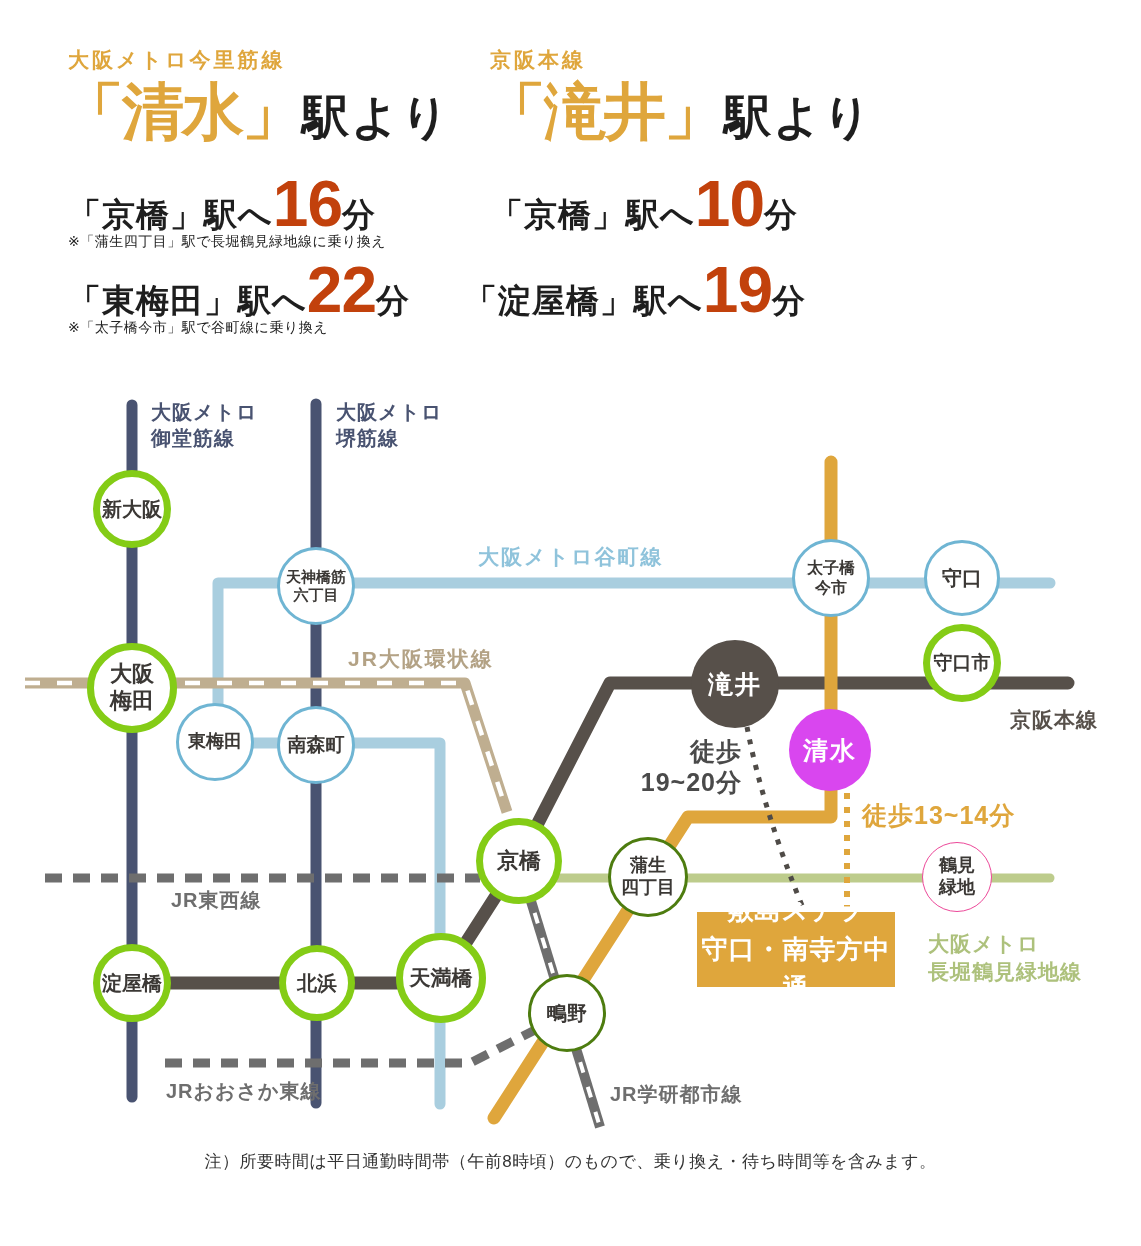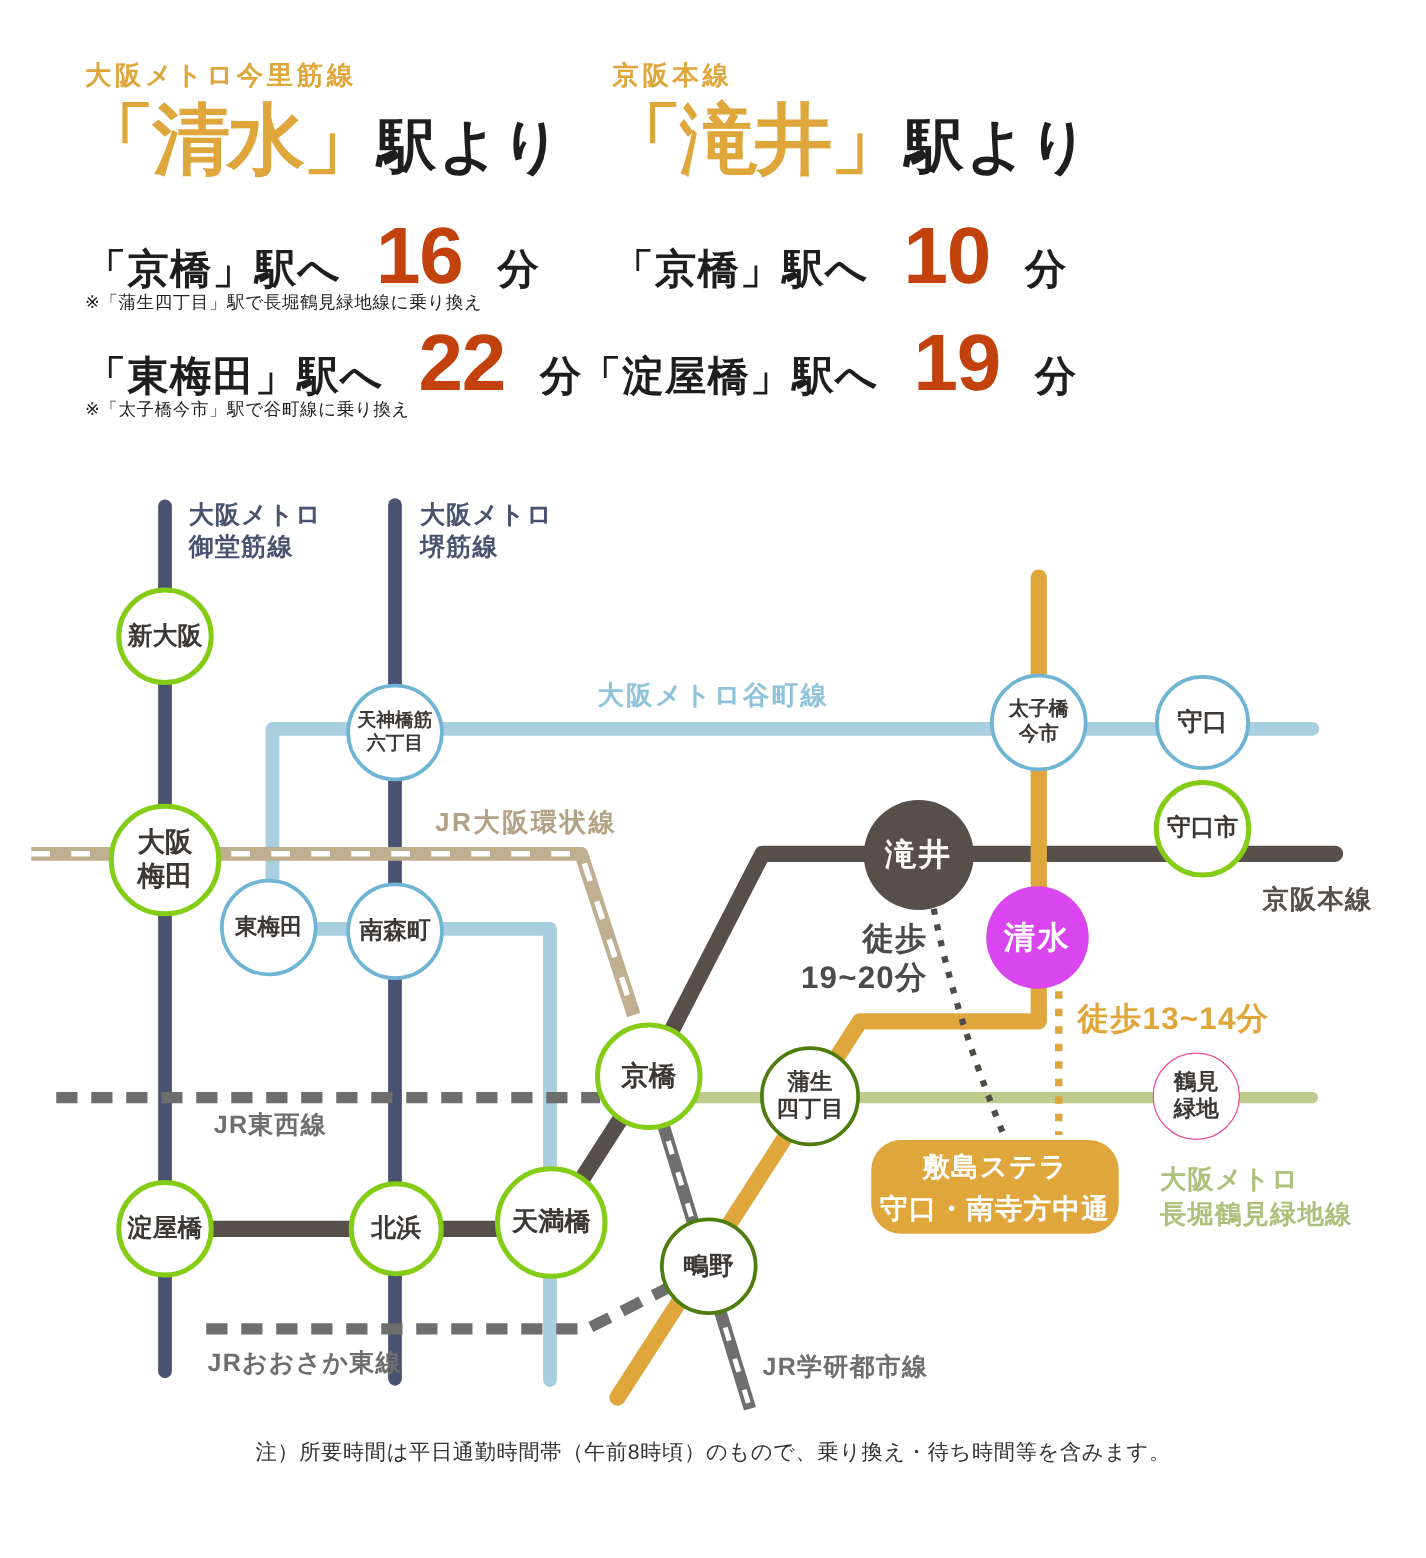--- a/index.html
+++ b/index.html
@@ -4,32 +4,32 @@
 <style>
   html,body{margin:0;padding:0;background:#fff;}
   #stage{position:relative;width:1141px;height:1246px;background:#fff;overflow:hidden;
          font-family:"Liberation Sans","DejaVu Sans",sans-serif;color:#1e1e1e;}
   .abs{position:absolute;}
   
   .line-kicker{font-size:21px;font-weight:700;letter-spacing:3px;color:#DFA63C;}
   .big-title{display:flex;align-items:baseline;white-space:nowrap;}
   .big-title .stn{font-size:62px;font-weight:800;color:#DFA63C;letter-spacing:-2px;}
   .big-title .suf{font-size:47px;font-weight:800;color:#1e1e1e;letter-spacing:2px;}
-  .route-row{display:flex;align-items:baseline;white-space:nowrap;gap:28px;}
+  .route-row{display:flex;align-items:baseline;white-space:nowrap;}
   .route-row .dest{font-size:33px;font-weight:800;color:#1e1e1e;letter-spacing:1px;}
   .route-row .min{font-size:64px;font-weight:800;color:#c2410c;line-height:1;letter-spacing:-1px;}
   .route-row .unit{font-size:33px;font-weight:800;color:#1e1e1e;}
   .route-note{font-size:14px;color:#222;letter-spacing:0.5px;}
   
   #mapsvg{position:absolute;left:0;top:0;z-index:1;}
   .st{position:absolute;z-index:3;background:#fff;border-radius:50%;
       display:flex;align-items:center;justify-content:center;text-align:center;
       white-space:pre-line;line-height:1.22;font-weight:600;color:#3b3835;
       transform:translate(-50%,-50%);box-sizing:border-box;}
-  .st-dark{border:4px solid #84cc16;}
+  .st-dark{border:7px solid #84cc16;}
   .st-blue{border:3px solid #6fb5d3;}
   .st-gold{border:3px solid #4d7c0f;}
   .st-green{border:1px solid #ec4899;}
   .st-fill-dark{background:#57504a;border:none;color:#fff;font-weight:700;}
   .st-fill-gold{background:#d946ef;border:none;color:#fff;font-weight:700;}
   .maplabel{position:absolute;z-index:2;white-space:pre-line;font-weight:600;letter-spacing:1px;line-height:1.32;}
   .prop-box{position:absolute;z-index:3;background:#dfa63c;color:#fff;font-weight:700;
       display:flex;align-items:center;justify-content:center;text-align:center;
       white-space:pre-line;line-height:1.5;letter-spacing:1px;}
   .foot-note{position:absolute;z-index:2;width:1141px;text-align:center;font-size:17px;color:#333;letter-spacing:0.5px;}
@@ -111,21 +111,21 @@
   <div class="maplabel" style="left:171px;top:887px;font-size:20px;color:#6E6E6E;">JR東西線</div>
   <div class="maplabel" style="left:1010px;top:706px;font-size:21px;color:#57504A;">京阪本線</div>
   <div class="maplabel" style="left:166px;top:1078px;font-size:20px;color:#6E6E6E;">JRおおさか東線</div>
   <div class="maplabel" style="left:610px;top:1081px;font-size:20px;color:#6E6E6E;">JR学研都市線</div>
   <div class="maplabel" style="left:928px;top:930px;font-size:21px;color:#ADC17C;">大阪メトロ
 長堀鶴見緑地線</div>
   <div class="maplabel" style="left:590px;top:736px;width:152px;text-align:right;font-size:25px;color:#4a4a4a;line-height:1.25;">徒歩
 19~20分</div>
   <div class="maplabel" style="left:862px;top:799px;font-size:25px;color:#DFA63C;">徒歩13~14分</div>
 
-  <div class="prop-box" style="left:697px;top:912px;width:198px;height:75px;font-size:22px;border-radius:24px;">敷島ステラ
+  <div class="prop-box" style="left:697px;top:912px;width:198px;height:75px;font-size:26px;">敷島ステラ
 守口・南寺方中通</div>
 
   <div class="st st-dark" style="left:132px;top:509px;width:78px;height:78px;font-size:20px;">新大阪</div>
   <div class="st st-dark" style="left:132px;top:688px;width:90px;height:90px;font-size:22px;">大阪
 梅田</div>
   <div class="st st-dark" style="left:132px;top:983px;width:78px;height:78px;font-size:20px;">淀屋橋</div>
   <div class="st st-blue" style="left:316px;top:586px;width:78px;height:78px;font-size:15px;">天神橋筋
 六丁目</div>
   <div class="st st-blue" style="left:215px;top:742px;width:78px;height:78px;font-size:18px;">東梅田</div>
   <div class="st st-blue" style="left:316px;top:745px;width:78px;height:78px;font-size:19px;">南森町</div>

